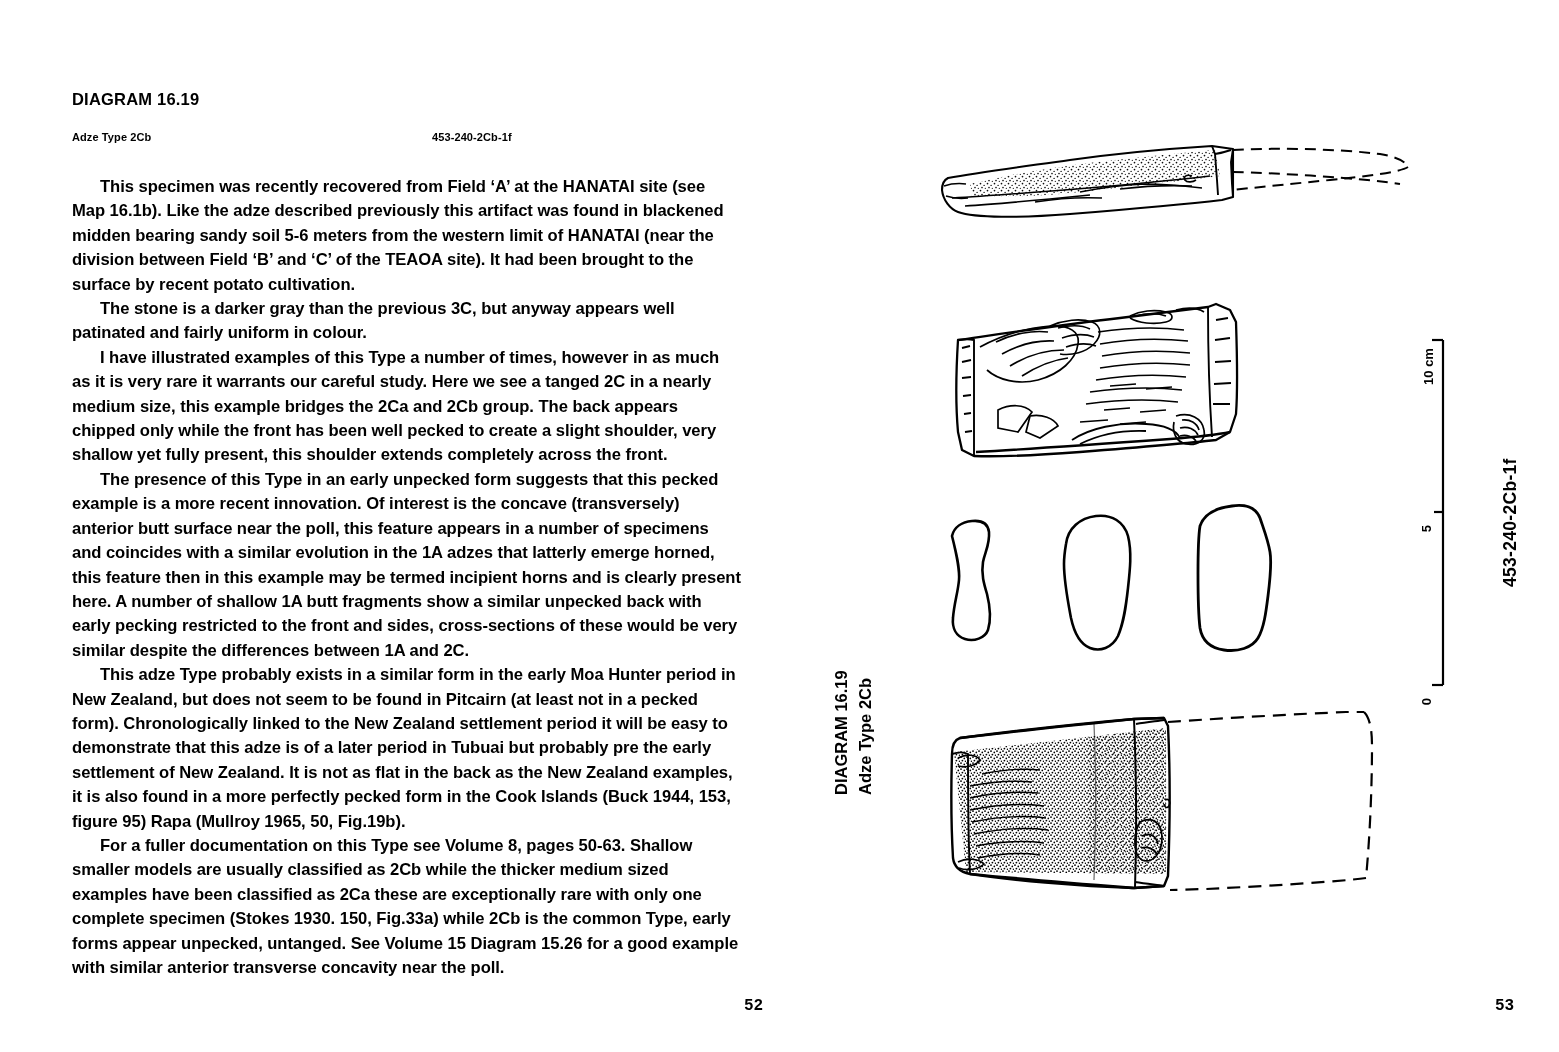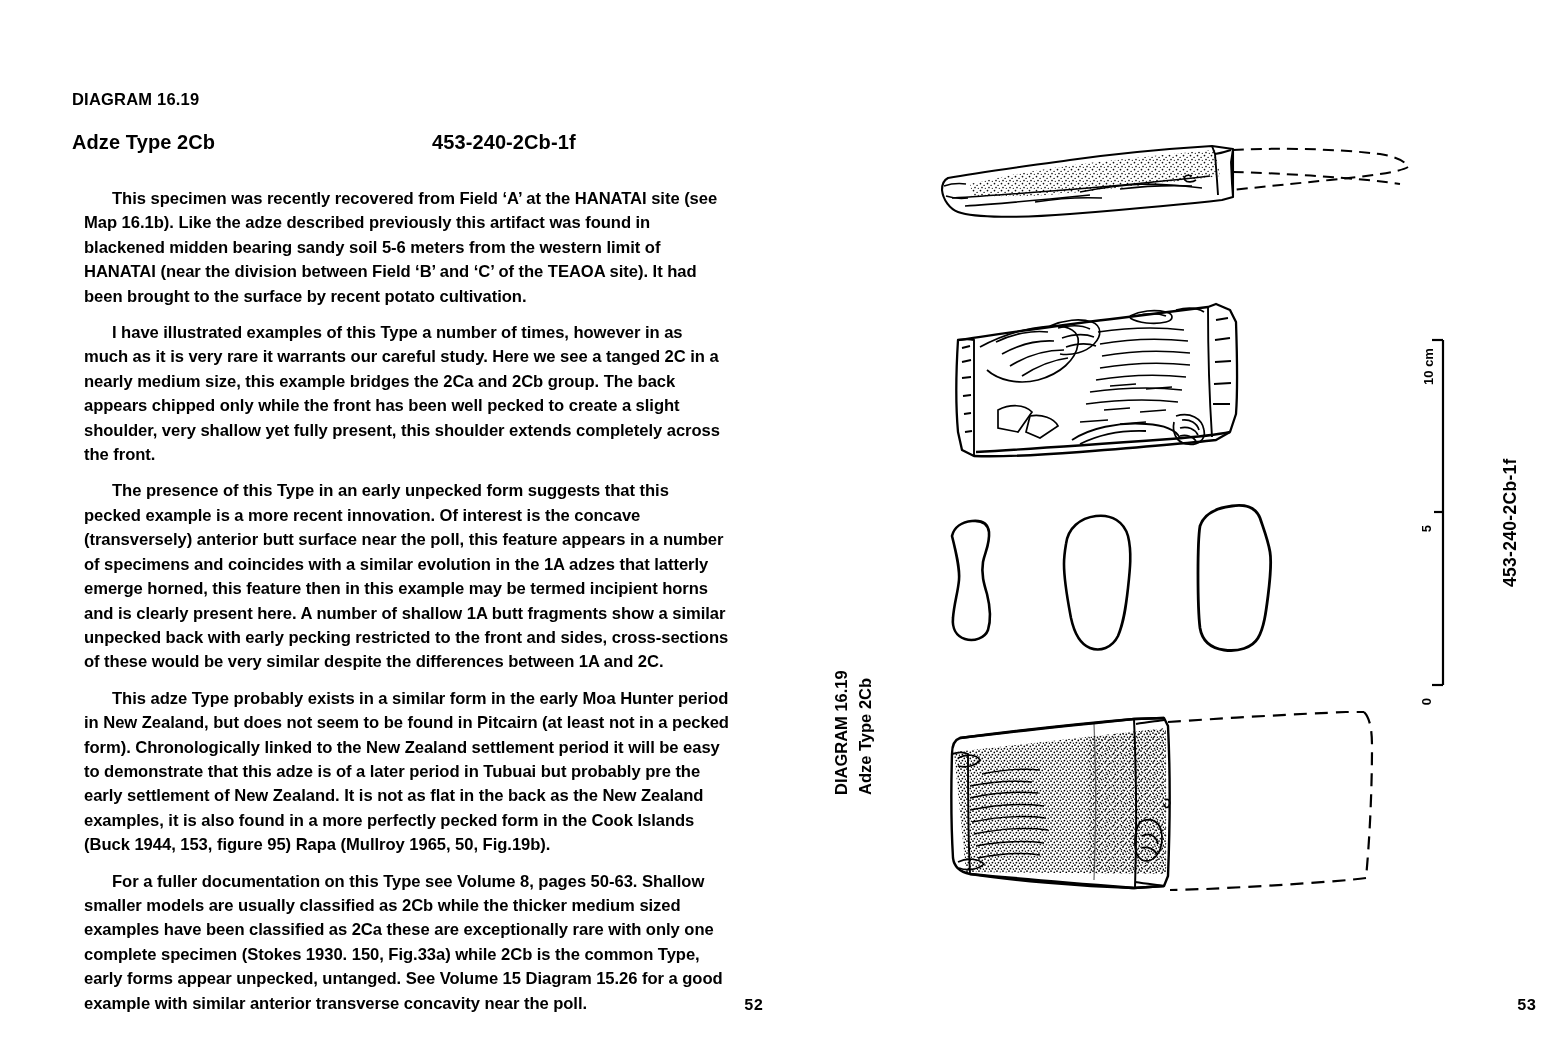--- a/index.html
+++ b/index.html
@@ -31,21 +31,21 @@
     font-size: 16.5px;
     font-weight: bold;
     letter-spacing: 0.2px;
   }
 
   .subhead-row {
     position: absolute;
     left: 72px;
     top: 131px;
     width: 560px;
-    font-size: 20px;
+    font-size: 11px;
     font-weight: bold;
     letter-spacing: 0.1px;
   }
   .subhead-row .type-label {
     display: inline-block;
     width: 360px;
   }
   .subhead-row .spec-id {
     display: inline-block;
   }
@@ -55,33 +55,33 @@
     left: 72px;
     top: 175px;
     width: 670px;
     font-size: 16.6px;
     font-weight: bold;
     line-height: 24.4px;
     letter-spacing: -0.05px;
     text-align: left;
   }
   #body-text p {
-    margin: 12px;
+    margin: 0;
     text-indent: 28px;
   }
 
   .folio {
     position: absolute;
     font-size: 16px;
     font-weight: bold;
     bottom: 37px;
     font-family: Liberation Mono, monospace;
   }
   #folio-left  { left: 744px; }
-  #folio-right { left: 1495px; margin-left: 22px; }
+  #folio-right { left: 1495px; }
 
   
   #right-page {
     position: absolute;
     left: 780px; top: 0;
     width: 779px; height: 1052px;
   }
 
   
   #plate-caption {
@@ -154,20 +154,21 @@
 <div id="left-page">
 
   <div class="diagram-number">DIAGRAM 16.19</div>
 
   <div class="subhead-row">
     <span class="type-label">Adze Type 2Cb</span><span class="spec-id">453-240-2Cb-1f</span>
   </div>
 
   <div id="body-text">
       <p>This specimen was recently recovered from Field ‘A’ at the HANATAI site (see Map 16.1b). Like the adze described previously this artifact was found  in blackened  midden bearing sandy soil 5-6 meters from the western limit of HANATAI (near the division between Field ‘B’ and ‘C’ of the TEAOA site). It had been brought to the surface by recent potato cultivation.</p>
+      <p>The stone is a darker gray than the previous 3C, but anyway appears well patinated and fairly uniform in colour.</p>
       <p>I have illustrated examples of this Type a number of times, however in as much as it is very rare it warrants our careful study. Here we see a tanged 2C in a nearly medium size, this example bridges the 2Ca and 2Cb group. The back appears chipped only while the front has been well pecked to create a slight shoulder, very shallow yet fully present, this shoulder extends completely across the front.</p>
       <p>The presence of this Type in an early unpecked form suggests that this pecked example is a more recent innovation. Of interest is the concave (transversely) anterior butt surface near the poll, this feature appears in a number of specimens and coincides with a similar evolution in the 1A adzes that latterly emerge horned, this feature then in this example may be termed incipient horns and is clearly present here. A number of shallow 1A butt fragments show a similar unpecked back with early pecking restricted to the front and sides, cross-sections of these would be very similar despite the differences between 1A and 2C.</p>
       <p>This adze Type probably exists in a similar form in the early Moa Hunter period in New Zealand, but does not seem to be found in Pitcairn (at least not in a pecked form). Chronologically linked to the New Zealand settlement period it will be easy to demonstrate that this adze is of a later period in Tubuai but probably pre the early settlement of New Zealand. It is not as flat in the back as the New Zealand examples, it is also found in a more perfectly pecked form in the Cook Islands (Buck 1944, 153, figure 95) Rapa (Mullroy 1965, 50, Fig.19b).</p>
       <p>For a fuller documentation on this Type see Volume 8, pages 50-63. Shallow smaller models are usually classified as 2Cb while the thicker medium sized examples have been classified as 2Ca these are exceptionally rare with only one complete specimen (Stokes 1930. 150, Fig.33a) while 2Cb is the common Type, early forms appear unpecked, untanged. See Volume 15 Diagram 15.26 for a good example with similar anterior transverse concavity near the poll.</p>
     </div>
 
   <div class="folio" id="folio-left">52</div>
 </div>
 
 <div id="right-page"></div>

